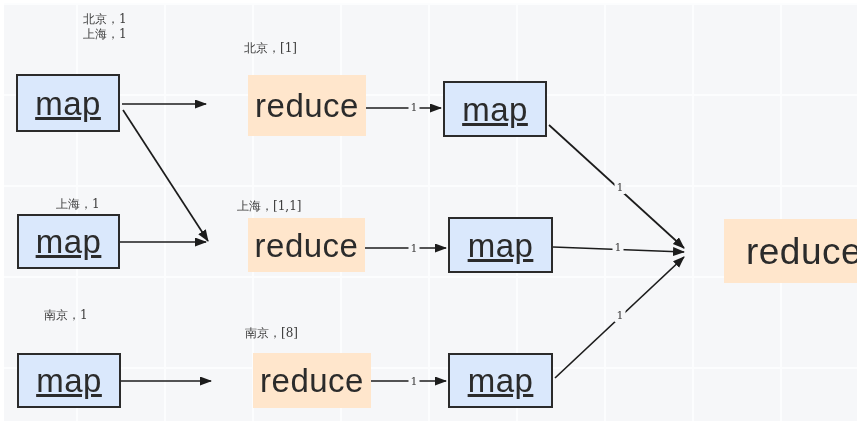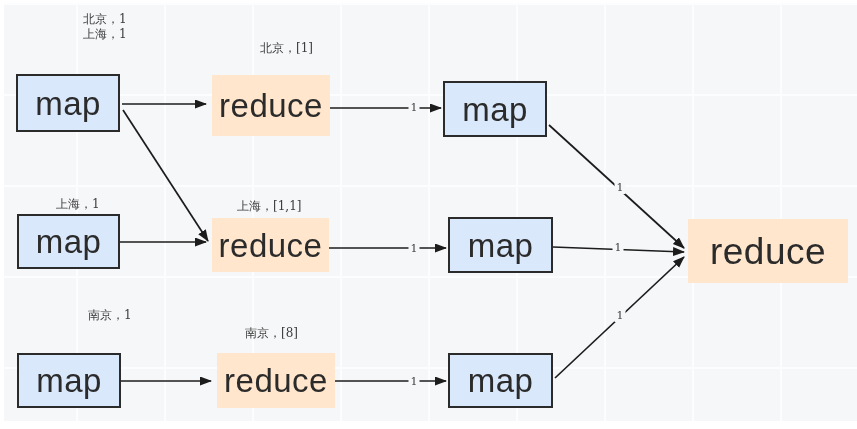--- a/index.html
+++ b/index.html
@@ -42,24 +42,26 @@
     display:flex;align-items:center;justify-content:center;
     color:var(--node-text);
     box-sizing:border-box;
     font-size:33px;
     letter-spacing:0.5px;
     line-height:1;
   }
   .node.map{
     background:var(--map-fill);
     border:2px solid var(--map-border);
+    text-decoration:underline;
   }
   .node.reduce{
     background:var(--reduce-fill);
     border:none;
+    margin-left:36px;
   }
   .node.final{font-size:37px;}
 
   .annotation{
     position:absolute;
     font-family:"DejaVu Serif","Liberation Serif",serif;
     font-size:12px;
     line-height:15px;
     color:var(--annotation-text);
     white-space:nowrap;
@@ -82,24 +84,24 @@
   #n-red-1 {left:212px;top:75px;  width:118px;height:61px;}
   #n-red-2 {left:212px;top:218px; width:117px;height:54px;}
   #n-red-3 {left:217px;top:353px; width:118px;height:55px;}
   #n-map-r1{left:443px;top:81px;  width:104px;height:56px;}
   #n-map-r2{left:448px;top:217px; width:105px;height:56px;}
   #n-map-r3{left:448px;top:353px; width:105px;height:55px;}
   #n-red-f {left:688px;top:219px; width:160px;height:64px;}
 
   
   #a-map1 {left:83px; top:12px;}
-  #a-red1 {left:260px;top:41px;}
+  #a-red1 {left:244px;top:41px;}
   #a-map2 {left:56px; top:197px;}
   #a-red2 {left:237px;top:199px;text-align:center;}
-  #a-map3 {left:44px; top:308px;margin-left:44px;}
+  #a-map3 {left:44px; top:308px;}
   #a-red3 {left:245px;top:326px;}
 
   
   #el-1{left:414px;top:108px;}
   #el-2{left:414px;top:249px;}
   #el-3{left:414px;top:382px;}
   #el-4{left:620px;top:188px;}
   #el-5{left:618px;top:248px;}
   #el-6{left:620px;top:316px;}
 </style>

